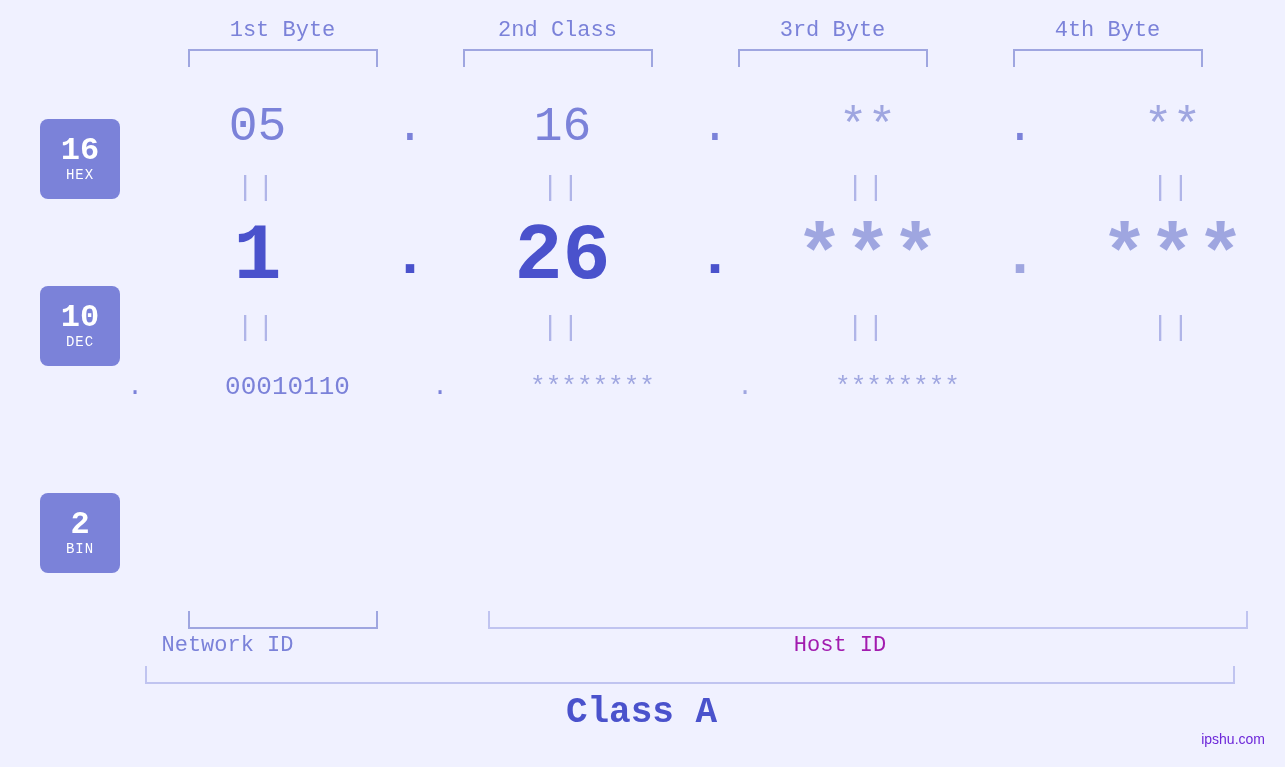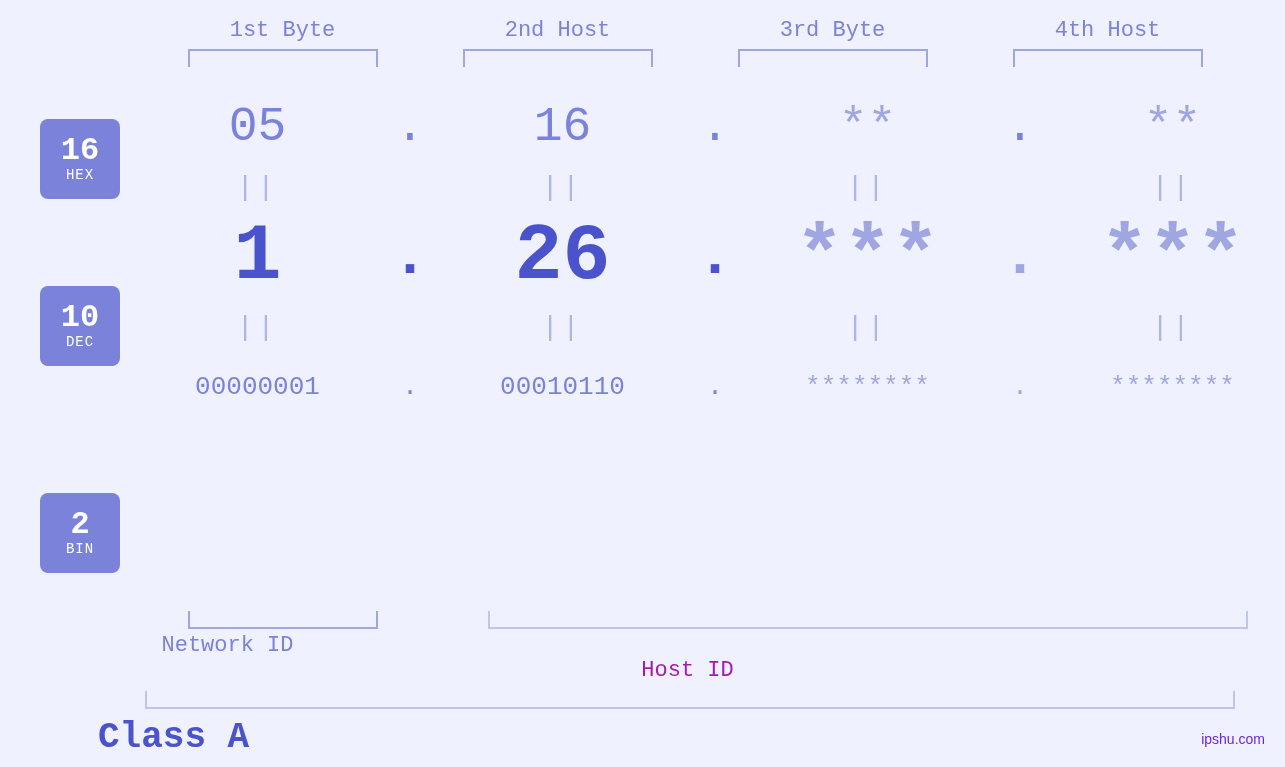--- a/index.html
+++ b/index.html
@@ -237,23 +237,24 @@
       width: 760px;
       height: 18px;
       border-bottom: 2px solid #c0c4f0;
       border-left: 2px solid #c0c4f0;
       border-right: 2px solid #c0c4f0;
     }
 
     
     .labels-row {
       display: flex;
-      flex-direction: column;
+      flex-direction: row;
       padding-left: 90px;
       margin-top: 4px;
+      align-items: center;
     }
 
     .network-id-label {
       width: 275px;
       text-align: center;
       color: #7b82d9;
       font-size: 22px;
       font-family: 'Courier New', Courier, monospace;
     }
 
@@ -278,20 +279,21 @@
       border-bottom: 2px solid #c0c4f0;
       border-left: 2px solid #c0c4f0;
       border-right: 2px solid #c0c4f0;
     }
 
     
     .class-row {
       display: flex;
       padding-left: 98px;
       margin-top: 8px;
+      justify-content: center;
       padding-right: 100px;
     }
 
     .class-label {
       font-size: 36px;
       color: #4a52cc;
       font-family: 'Courier New', Courier, monospace;
       font-weight: bold;
     }
 
@@ -323,23 +325,23 @@
       font-family: 'Courier New', Courier, monospace;
     }
   </style>
 </head>
 <body>
 
 <div class="container">
 
   <div class="byte-labels-row">
     <div class="byte-label">1st Byte</div>
-    <div class="byte-label">2nd Host</div>
+    <div class="byte-label">2nd Class</div>
     <div class="byte-label">3rd Byte</div>
-    <div class="byte-label">4th Host</div>
+    <div class="byte-label">4th Byte</div>
   </div>
 
   <div class="brackets-row">
     <div class="bracket-container">
         <div class="bracket"></div>
       </div>
     <div class="bracket-container">
         <div class="bracket"></div>
       </div>
     <div class="bracket-container">
@@ -447,23 +449,20 @@
         <div class="cell">
           <span class="equals-sign">||</span>
         </div>
         <div class="dot-cell"></div>
         <div class="cell">
           <span class="equals-sign">||</span>
         </div>
       </div>
 
       <div class="data-row bin-row">
-        <div class="cell">
-          <span class="bin-value">00000001</span>
-        </div>
         <div class="dot-cell">
           <span class="bin-dot">.</span>
         </div>
         <div class="cell">
           <span class="bin-value">00010110</span>
         </div>
         <div class="dot-cell">
           <span class="bin-dot">.</span>
         </div>
         <div class="cell">

